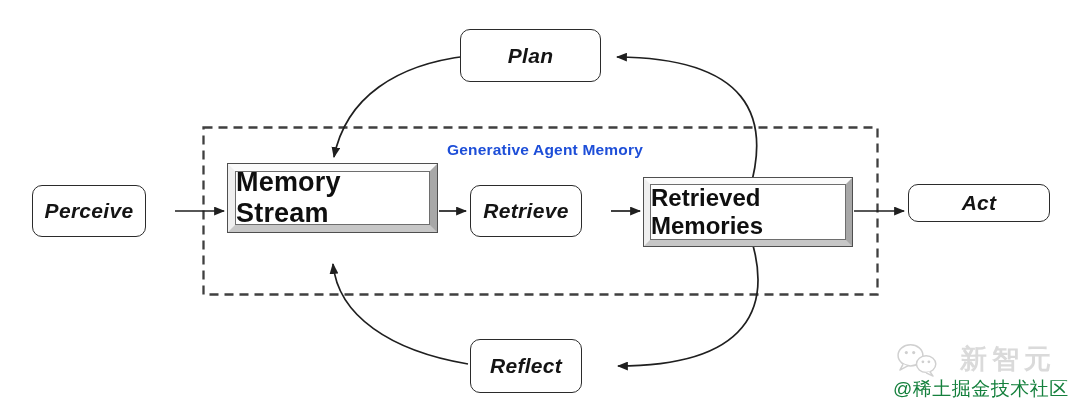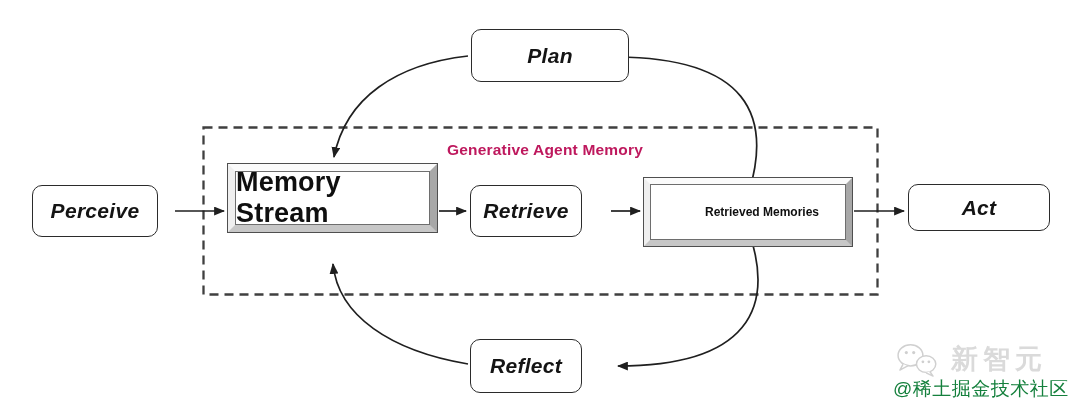--- a/index.html
+++ b/index.html
@@ -15,52 +15,52 @@
   .pill{
     background:#ffffff;
     border:1.6px solid #2b2b2b;
     border-radius:10px;
     font-style:italic;
     font-weight:600;
     font-size:21px;
     color:#141414;
     letter-spacing:0.3px;
   }
-  .pill-perceive{left:32px;top:185px;width:126px;height:52px;}
-  .pill-plan{left:471px;top:29px;width:158px;height:53px;justify-content:center;}
+  .pill-perceive{left:32px;top:185px;width:114px;height:52px;}
+  .pill-plan{left:460px;top:29px;width:141px;height:53px;justify-content:center;}
   .pill-retrieve{left:470px;top:185px;width:112px;height:52px;}
-  .pill-act{left:908px;top:184px;width:142px;height:47px;align-items:center;}
+  .pill-act{left:908px;top:184px;width:142px;height:38px;align-items:center;}
   .pill-reflect{left:470px;top:339px;width:112px;height:54px;}
   .frame{border:1px solid #4f4f4f;background:#fff;padding:0;}
   .frame .bevel{
     width:100%;height:100%;box-sizing:border-box;
     border:7px solid;
     border-color:#fbfbfb #a8a8a8 #c7c7c7 #efefef;
   }
   .frame .inner{
     width:100%;height:100%;box-sizing:border-box;
     border:1px solid #6e6e6e;background:#ffffff;
     display:flex;align-items:center;justify-content:center;
     font-weight:bold;color:#0f0f0f;
   }
   .frame-memory{left:227px;top:163px;width:211px;height:70px;}
   .frame-memory .inner{font-size:27px;letter-spacing:0.2px;}
   .frame-retrieved{left:643px;top:177px;width:210px;height:70px;}
   .frame-retrieved .bevel{border-width:6px;}
-  .frame-retrieved .inner{font-size:12px;padding-left:28px;}
+  .frame-retrieved .inner{font-size:24px;}
   .region-title{
     position:absolute;left:430px;top:141px;width:230px;z-index:2;
-    text-align:center;font-weight:bold;font-size:15.5px;color:#be185d;
+    text-align:center;font-weight:bold;font-size:15.5px;color:#1d4ed8;
     letter-spacing:0.2px;
   }
   .watermark{
     position:absolute;left:893px;top:341px;width:184px;z-index:2;
     color:#d7d7d7;line-height:1;
   }
-  .wm-line1{display:flex;align-items:center;gap:12px;}
+  .wm-line1{display:flex;align-items:center;gap:21px;}
   .wm-brand{
     font-size:27px;font-weight:bold;letter-spacing:5px;color:#dadada;
     text-shadow:-1px -1px 0 #ffffff;
   }
   .wm-handle{
     margin-top:1px;font-size:19px;letter-spacing:0.5px;color:#15803d;
     text-shadow:-1px -1px 0 #ffffff;
   }
 </style>
 </head>

